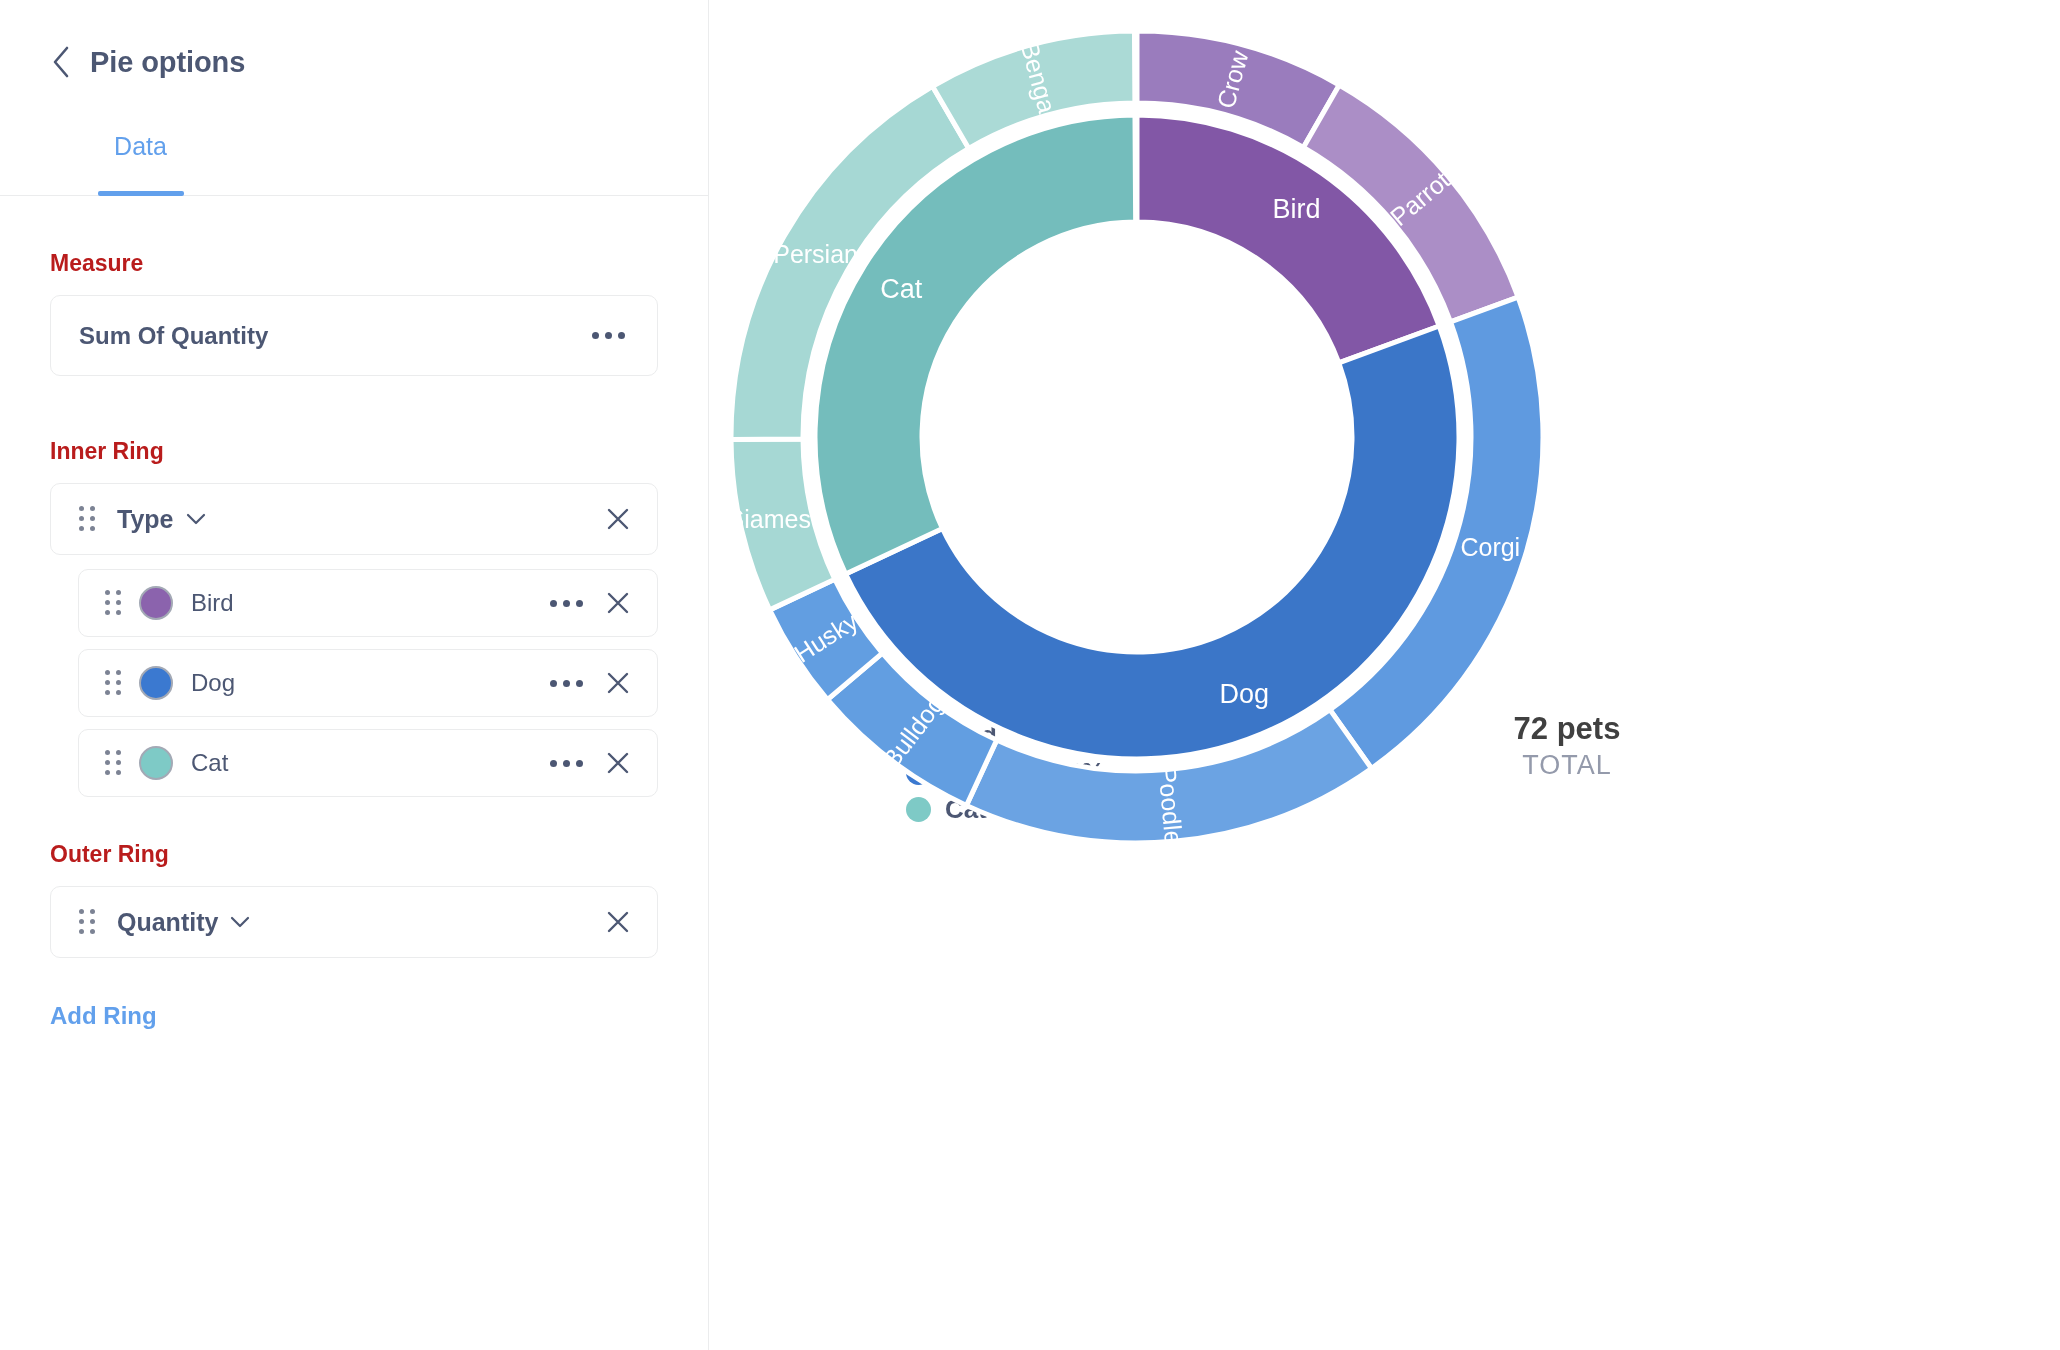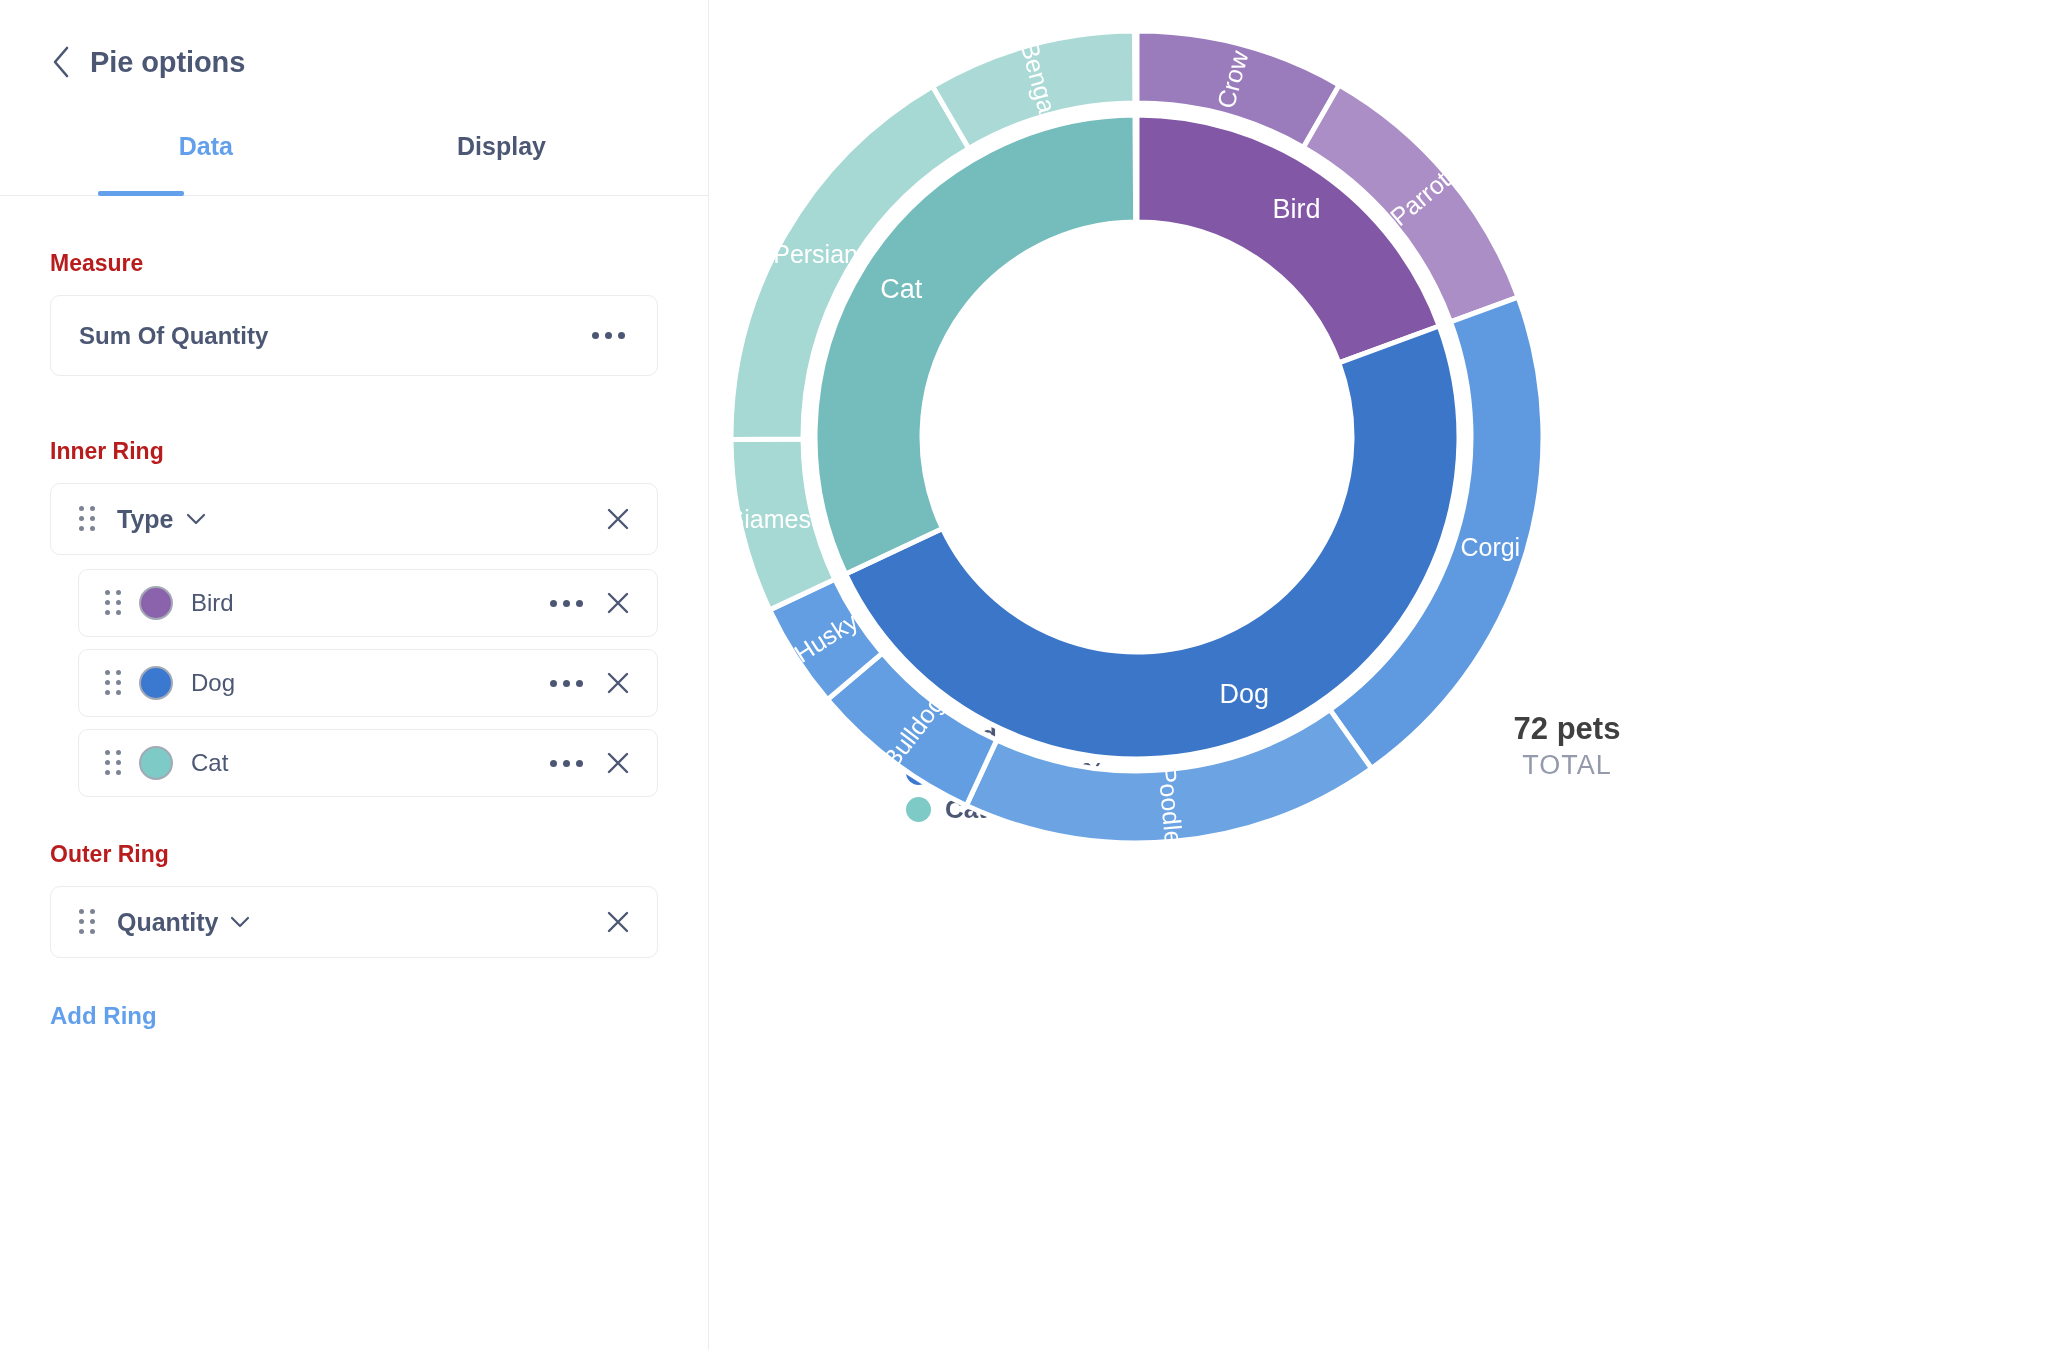--- a/index.html
+++ b/index.html
@@ -50,23 +50,23 @@
   .tabs {
     display: flex;
     margin-top: 46px;
     border-bottom: 1px solid #ebeced;
     padding-left: 0;
     height: 64px;
   }
   .tab {
     flex: 0 0 auto;
     width: 185px;
-    text-align: right;
+    text-align: center;
     font-size: 25px;
-    font-weight: 700;
+    font-weight: 400;
     color: #4c5773;
     cursor: pointer;
     position: relative;
     padding-bottom: 32px;
   }
   .tab.active { color: #62a0ec; }
   .tab.active::after {
     content: "";
     position: absolute;
     left: 50%;
@@ -285,21 +285,20 @@
       <div class="back-chevron">
         <svg width="24" height="34" viewBox="0 0 24 34" aria-hidden="true">
           <path d="M18 3 L6 17 L18 31" fill="none" stroke="#4c5773" stroke-width="2.6" stroke-linecap="round" stroke-linejoin="round"></path>
         </svg>
       </div>
       <div class="panel-title">Pie options</div>
     </div>
 
     <div class="tabs">
       <div class="tab active tab-data">Data</div>
-      <div class="tab tab-display">Display</div>
     </div>
 
     
     <div class="section">
       <div class="section-label mt-measure">Measure</div>
       <div class="field-box">
         <span class="fname">Sum Of Quantity</span>
         <span class="spacer"></span>
         <span class="dots-icon">
             <i></i>

